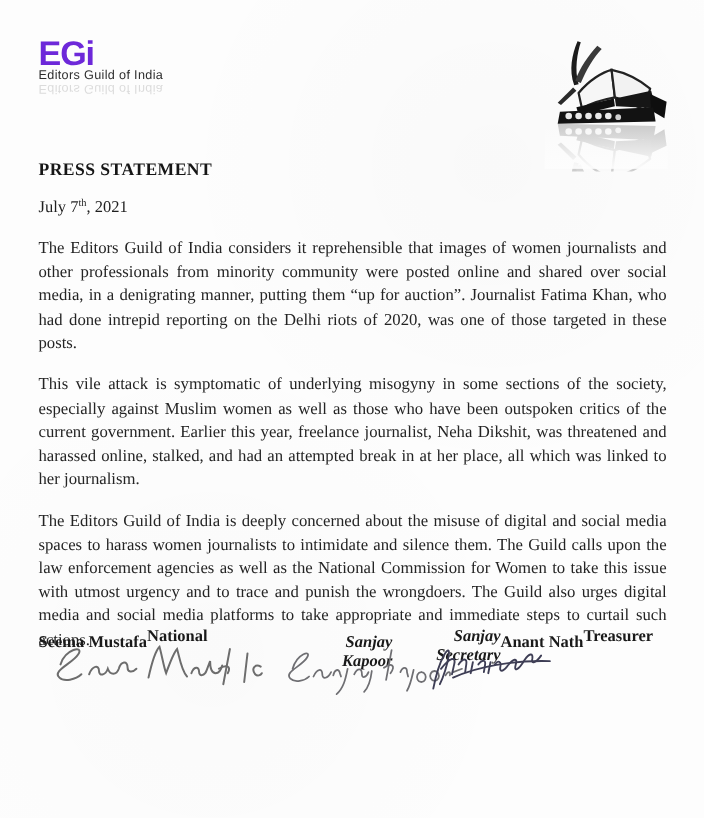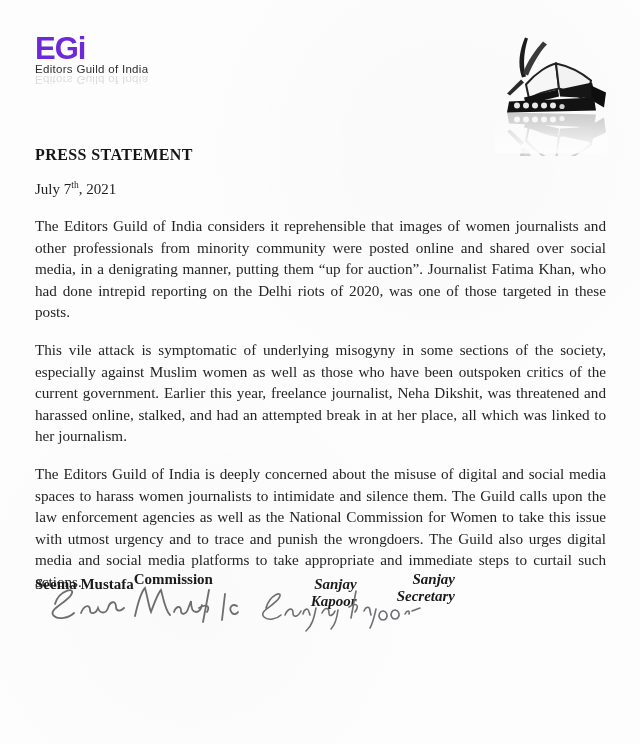--- a/index.html
+++ b/index.html
@@ -148,21 +148,21 @@
         <path d="M42,33 c3,-8 9,-9 9,-3 c0,5 6,4 8,-2 c2,6 8,6 10,0 c2,-7 8,-8 8,-1 c0,4 4,5 8,1"></path>
         <path d="M96,36 C100,18 104,10 106,8 C108,15 110,27 112,32 C116,21 120,12 122,10 C124,17 126,30 131,35"></path>
         <path d="M135,32 c2,-6 7,-7 7,-1 c0,4 5,4 7,-2 l3,-8 c0,6 1,11 5,11 c3,0 5,-3 6,-7"></path>
         <path d="M170,10 L164,42"></path>
         <path d="M160,28 c6,-4 12,-3 8,4"></path>
         <path d="M186,14 L183,40"></path>
         <path d="M198,26 c-5,-3 -9,2 -5,7 c2,2 5,1 6,-1"></path>
       </svg>
     </div>
     <div class="sig-name">Seema Mustafa</div>
-    <div class="sig-title">Commission</div>
+    <div class="sig-title">National</div>
   </div>
 
   <div class="sig-col sig-col-2">
     <div class="sig-art">
       <svg width="175" height="52" viewBox="0 0 175 52" fill="none" stroke="#6f6f73" stroke-width="1.6" stroke-linecap="round">
         <path d="M14,28 C18,14 32,10 27,18 C22,26 6,31 12,37 C16,41 25,39 29,35"></path>
         <path d="M33,35 c3,-7 8,-8 8,-2 c0,5 5,4 8,-2"></path>
         <path d="M51,34 c1,-5 5,-7 6,-2 l1,3"></path>
         <path d="M64,28 c-2,10 -4,18 -10,23"></path>
         <path d="M70,33 c3,-6 7,-6 7,0 c0,4 4,3 6,-2"></path>
@@ -174,14 +174,30 @@
         <path d="M131,31 a4,4.5 0 1 0 0.1,0"></path>
         <path d="M143,30 a4,4.5 0 1 0 0.1,0"></path>
         <path d="M153,34 c2,-4 5,-4 4,0"></path>
         <path d="M160,31 l8,-3"></path>
       </svg>
     </div>
     <div class="sig-name">Sanjay Kapoor</div>
     <div class="sig-title">Sanjay Secretary</div>
   </div>
 
+  <div class="sig-col sig-col-3">
+    <div class="sig-art">
+      <svg width="128" height="58" viewBox="0 0 128 58" fill="none" stroke="#3e3e55" stroke-width="1.7" stroke-linecap="round">
+        <path d="M8,52 C14,22 24,10 22,22 C21,30 17,42 14,48"></path>
+        <path d="M15,34 c8,-10 14,-12 12,-4 l-2,9"></path>
+        <path d="M31,30 c4,-6 8,-6 7,0 l-1,7"></path>
+        <path d="M44,28 l-2,10"></path>
+        <path d="M49,30 c4,-5 7,-4 6,1 l-1,6"></path>
+        <path d="M60,28 l-2,10"></path>
+        <path d="M64,30 c3,-4 6,-3 5,2 c-1,5 2,5 6,0 c6,-8 10,-8 8,-2 c-2,7 2,6 8,-4 c4,-6 8,-7 7,-1 c-1,5 3,4 8,-3"></path>
+        <path d="M26,42 C48,32 80,26 114,27"></path>
+      </svg>
+    </div>
+    <div class="sig-name">Anant Nath</div>
+    <div class="sig-title">Treasurer</div>
+  </div>
 
 </div>
 
 </body></html>

